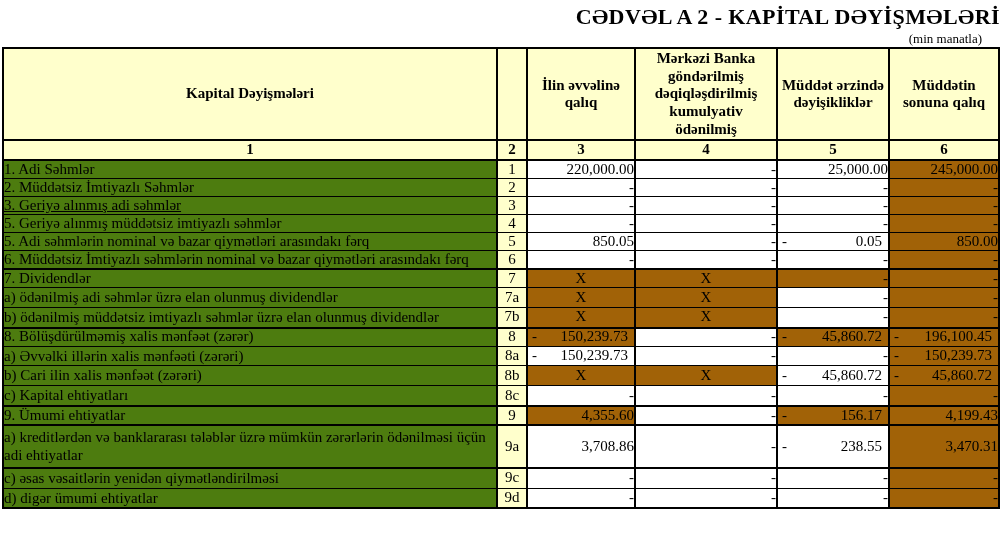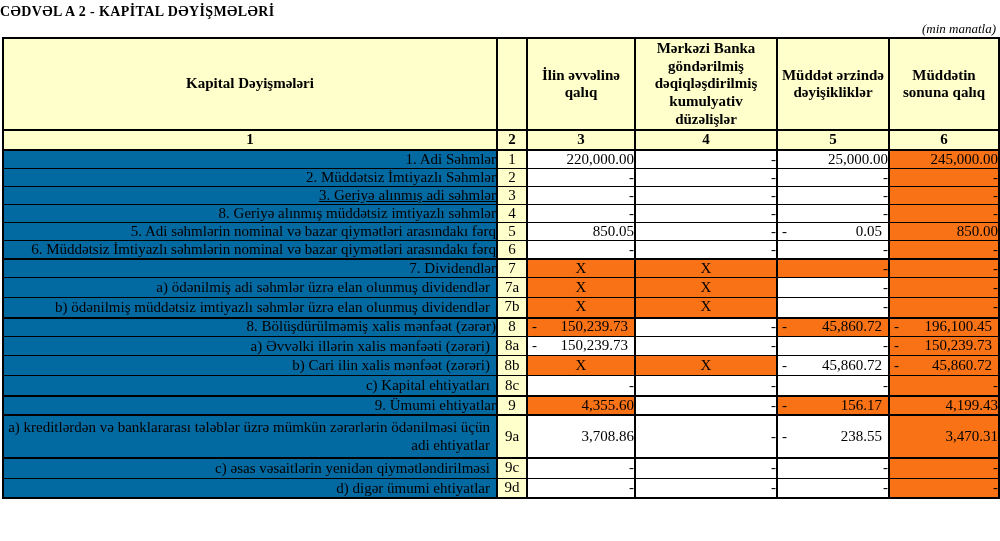--- a/index.html
+++ b/index.html
@@ -1,49 +1,49 @@
 <!DOCTYPE html>
 <html><head>
 <meta charset="utf-8">
 <style>
   html,body { margin:0; padding:0; }
   body {
     width:1000px; height:541px; background:#ffffff; color:#000;
     font-family:"Liberation Serif", serif; overflow:hidden;
   }
   .page-title {
-    text-align:left; font-weight:bold; font-size:14px;
+    text-align:right; font-weight:bold; font-size:22px;
     padding-top:4px; letter-spacing:0.4px;
   }
   .unit-note {
-    text-align:right; font-style:italic; font-size:13px;
-    padding-right:4px; margin-top:1px;
+    text-align:right; font-size:13px;
+    padding-right:18px; margin-top:1px;
   }
   table.cap {
     border-collapse:collapse; table-layout:fixed;
     width:996px; margin-left:2px; border:2px solid #000;
   }
   .cap th, .cap td {
     border:1px solid #000; border-left-width:2px; border-right-width:2px;
     overflow:hidden; vertical-align:middle;
   }
   .cap thead th {
     background:#FFFFCC; font-weight:bold; font-size:15px;
     text-align:center; line-height:1.18; padding:1px 2px;
   }
   tr.header-row th { height:86px; border-bottom-width:2px; }
   tr.num-row th { height:15px; border-bottom-width:2px; font-size:15px; padding:0; }
   .cap tbody td { height:17px; font-size:15px; line-height:1.05; padding:0; }
-  td.label { text-align:right; padding-left:4px; font-size:14px; background:#0369a1; }
+  td.label { text-align:left; padding-left:4px; font-size:14px; background:#4d7c0f; }
   td.label.indent { padding-right:6px; line-height:1.25; }
   td.rownum { text-align:center; background:#FFFFCC; font-size:14px; }
   td.val-num { text-align:right; padding-right:6px; }
   td.val-dash { text-align:right; padding-right:34px; }
   td.val-x { text-align:center; }
-  .bg-y { background:#f97316; }
+  .bg-y { background:#a16207; }
   .bg-w { background:#FFFFFF; }
   .neg-wrap { display:flex; justify-content:space-between; align-items:center; padding:0 6px 0 4px; }
   tr.thick-top td { border-top-width:2px; }
 </style>
 </head>
 <body>
 
 <div class="page-title">CƏDVƏL A 2 - KAPİTAL DƏYİŞMƏLƏRİ</div>
 <div class="unit-note">(min manatla)</div>
 
@@ -54,21 +54,21 @@
       <col style="width:108px">
     <col style="width:142px">
       <col style="width:112px">
       <col style="width:110px">
   </colgroup>
   <thead>
     <tr class="header-row">
       <th>Kapital Dəyişmələri</th>
       <th></th>
       <th>İlin əvvəlinə qalıq</th>
-      <th>Mərkəzi Banka göndərilmiş dəqiqləşdirilmiş kumulyativ düzəlişlər</th>
+      <th>Mərkəzi Banka göndərilmiş dəqiqləşdirilmiş kumulyativ ödənilmiş</th>
       <th>Müddət ərzində dəyişikliklər</th>
       <th>Müddətin sonuna qalıq</th>
     </tr>
     <tr class="num-row">
       <th>1</th>
       <th>2</th>
       <th>3</th>
       <th>4</th>
       <th>5</th>
       <th>6</th>
@@ -93,21 +93,21 @@
       </tr>
       <tr>
         <td class="label" style="height: 17px; text-decoration: underline;">3. Geriyə alınmış adi səhmlər</td>
         <td class="rownum">3</td>
         <td class="bg-w val-dash">-</td>
         <td class="bg-w val-dash">-</td>
         <td class="bg-w val-dash">-</td>
         <td class="bg-y val-dash">-</td>
       </tr>
       <tr>
-        <td class="label" style="height: 17px;">8. Geriyə alınmış müddətsiz imtiyazlı səhmlər</td>
+        <td class="label" style="height: 17px;">5. Geriyə alınmış müddətsiz imtiyazlı səhmlər</td>
         <td class="rownum">4</td>
         <td class="bg-w val-dash">-</td>
         <td class="bg-w val-dash">-</td>
         <td class="bg-w val-dash">-</td>
         <td class="bg-y val-dash">-</td>
       </tr>
       <tr>
         <td class="label" style="height: 17px;">5. Adi səhmlərin nominal və bazar qiymətləri arasındakı fərq</td>
         <td class="rownum">5</td>
         <td class="bg-w val-num">850.05</td>

